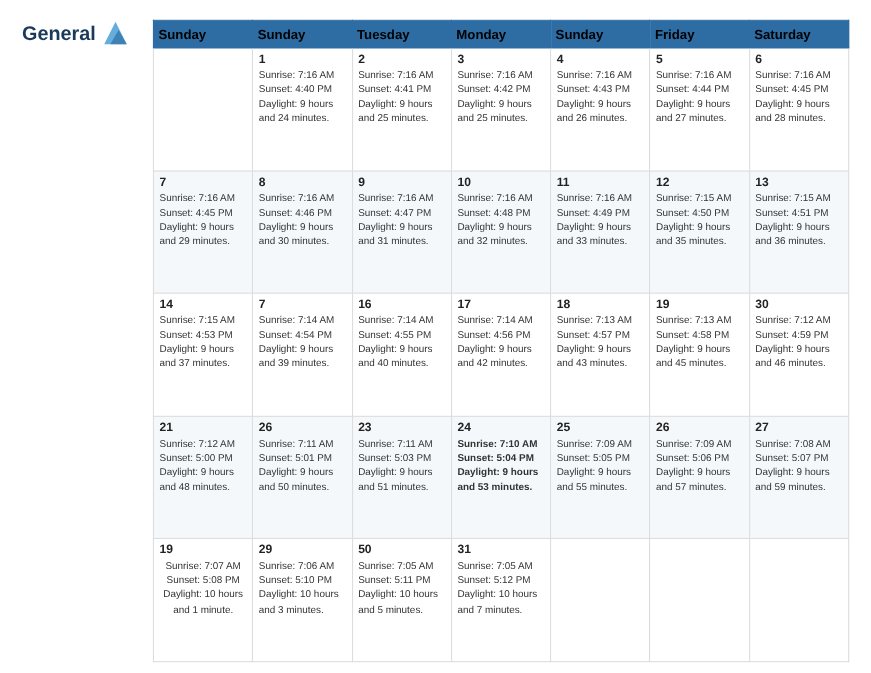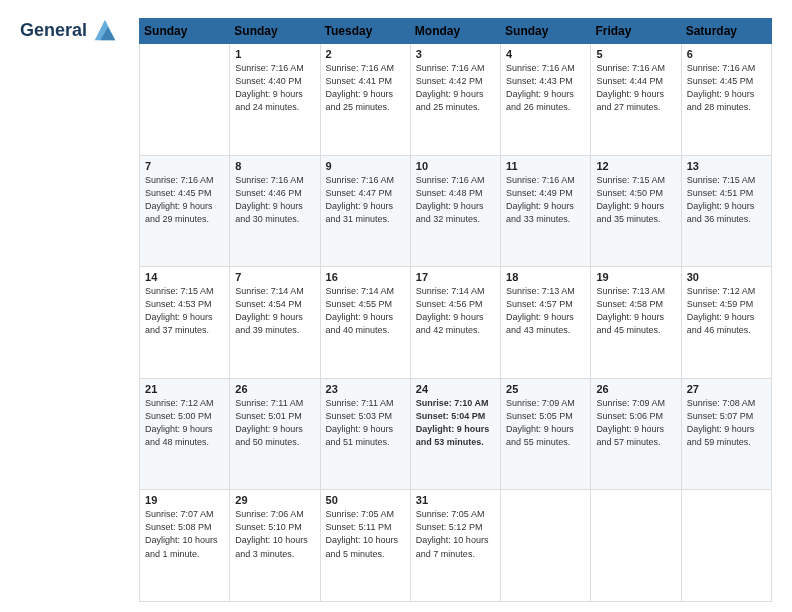--- a/index.html
+++ b/index.html
@@ -328,21 +328,21 @@
             <span class="day-num">27</span>
             <div class="cell-content" style="white-space: pre-line;">Sunrise: 7:08 AM
 Sunset: 5:07 PM
 Daylight: 9 hours
 and 59 minutes.</div>
           </td>
         </tr>
         <tr>
           <td>
             <span class="day-num">19</span>
-            <div class="cell-content" style="white-space: pre-line;">Sunrise: 7:07 AM
+            <div class="cell-content" style="white-space: pre-line; text-align: center;">Sunrise: 7:07 AM
 Sunset: 5:08 PM
 Daylight: 10 hours
 and 1 minute.</div>
           </td>
           <td>
             <span class="day-num">29</span>
             <div class="cell-content" style="white-space: pre-line;">Sunrise: 7:06 AM
 Sunset: 5:10 PM
 Daylight: 10 hours
 and 3 minutes.</div>

